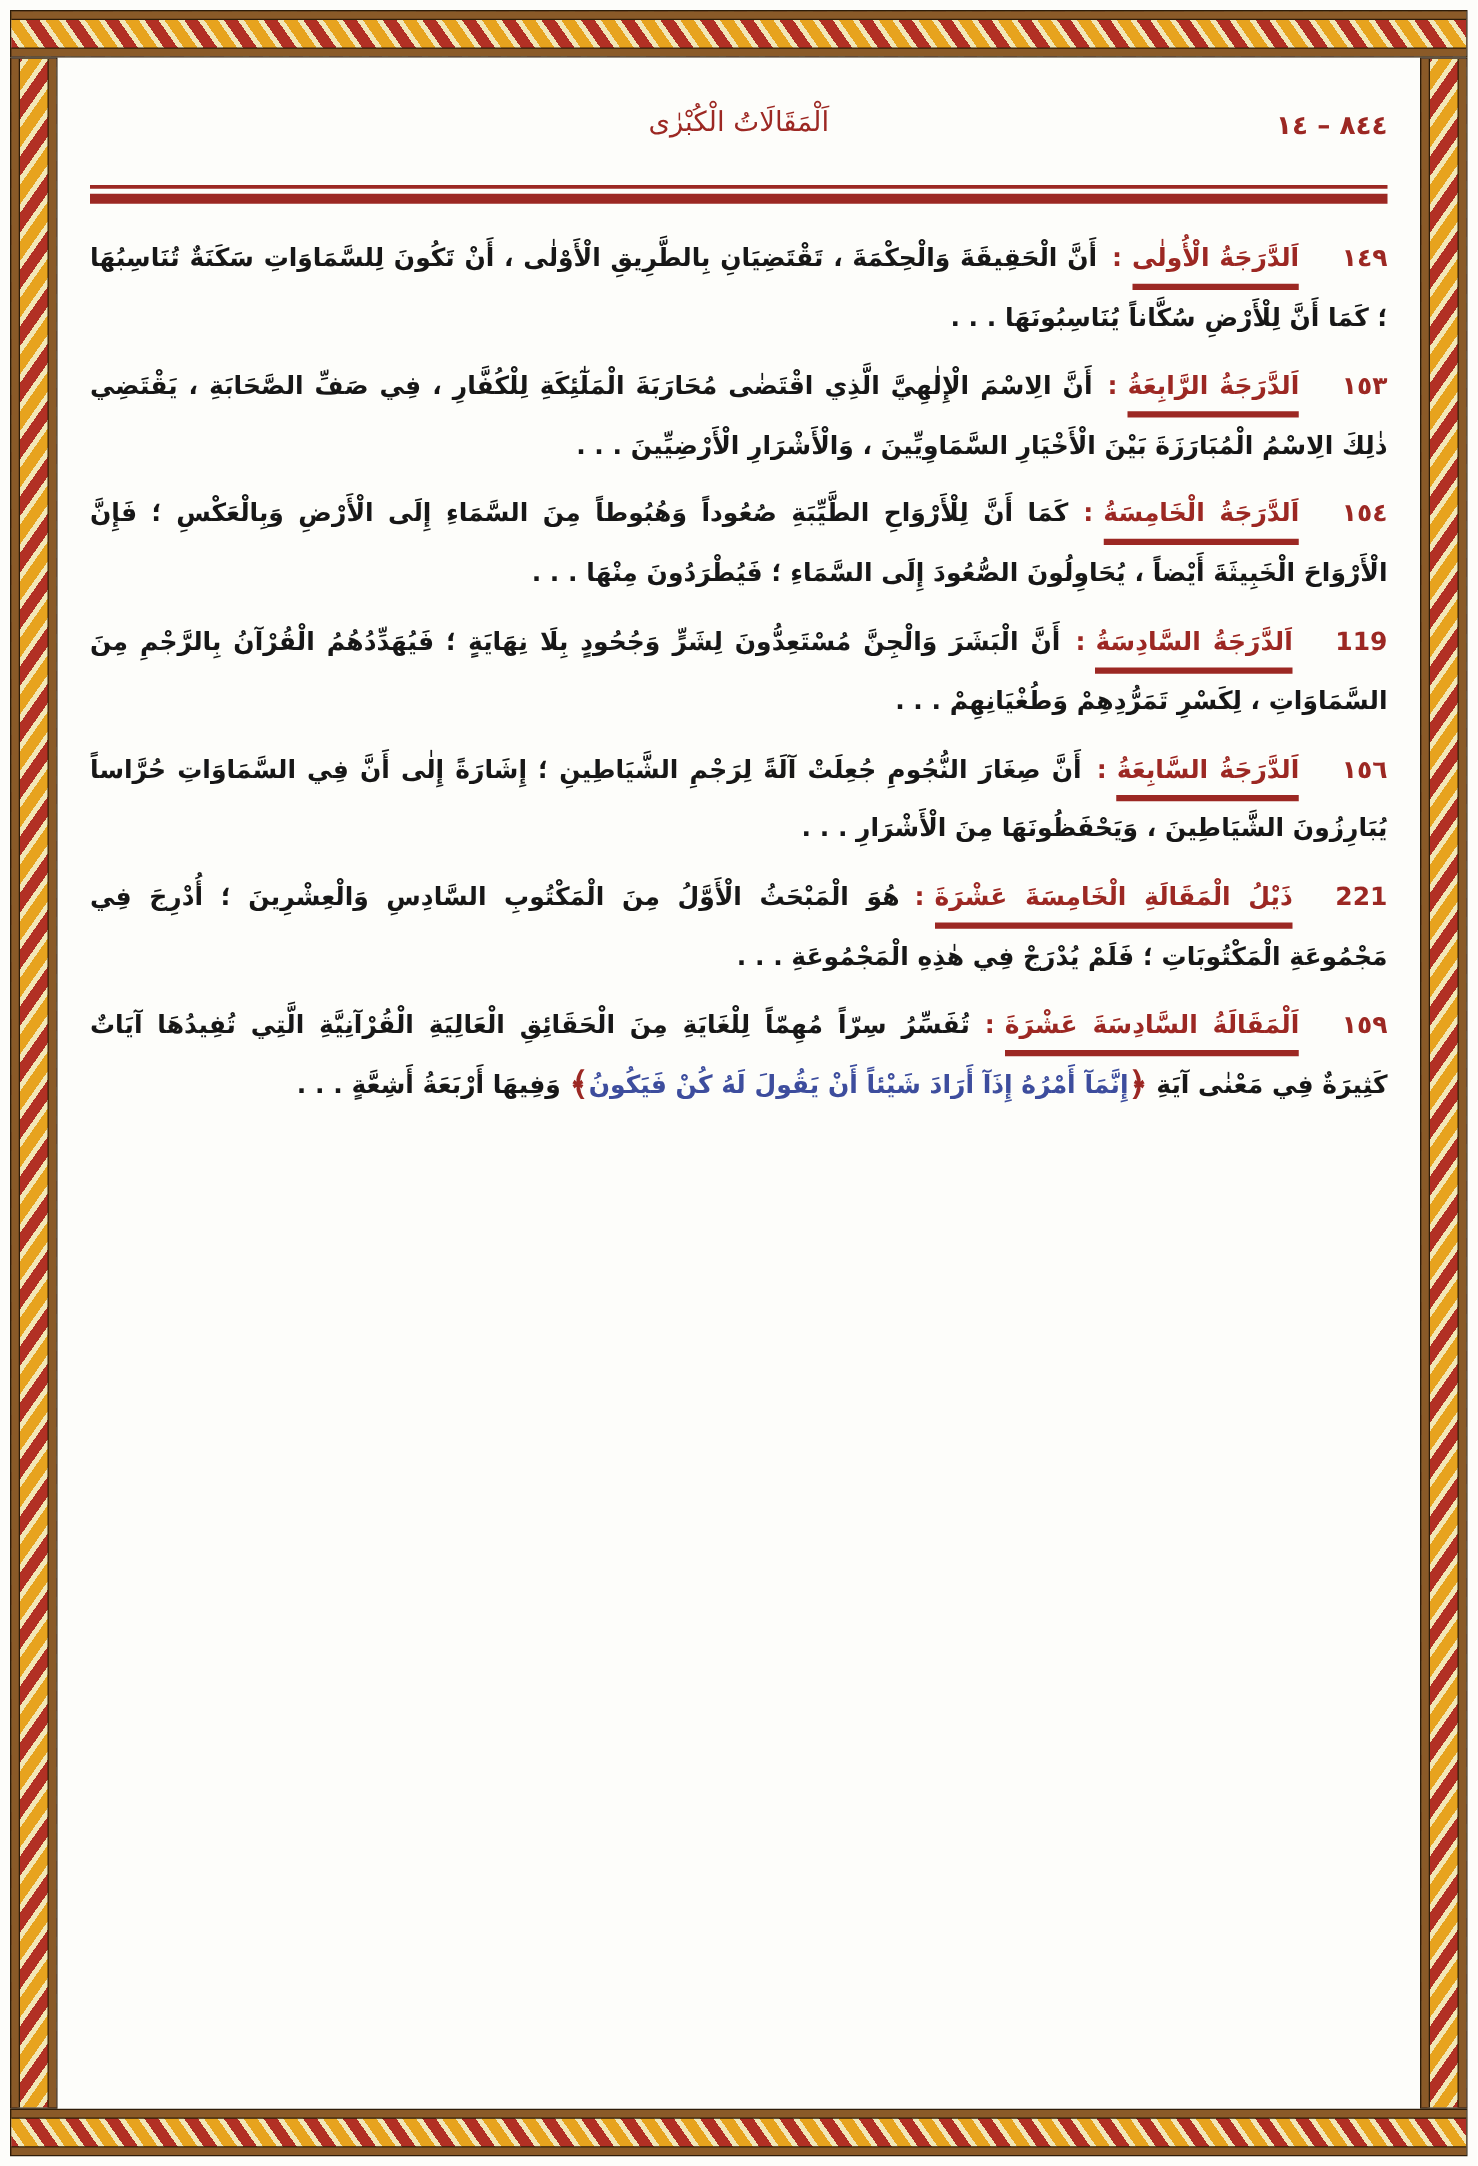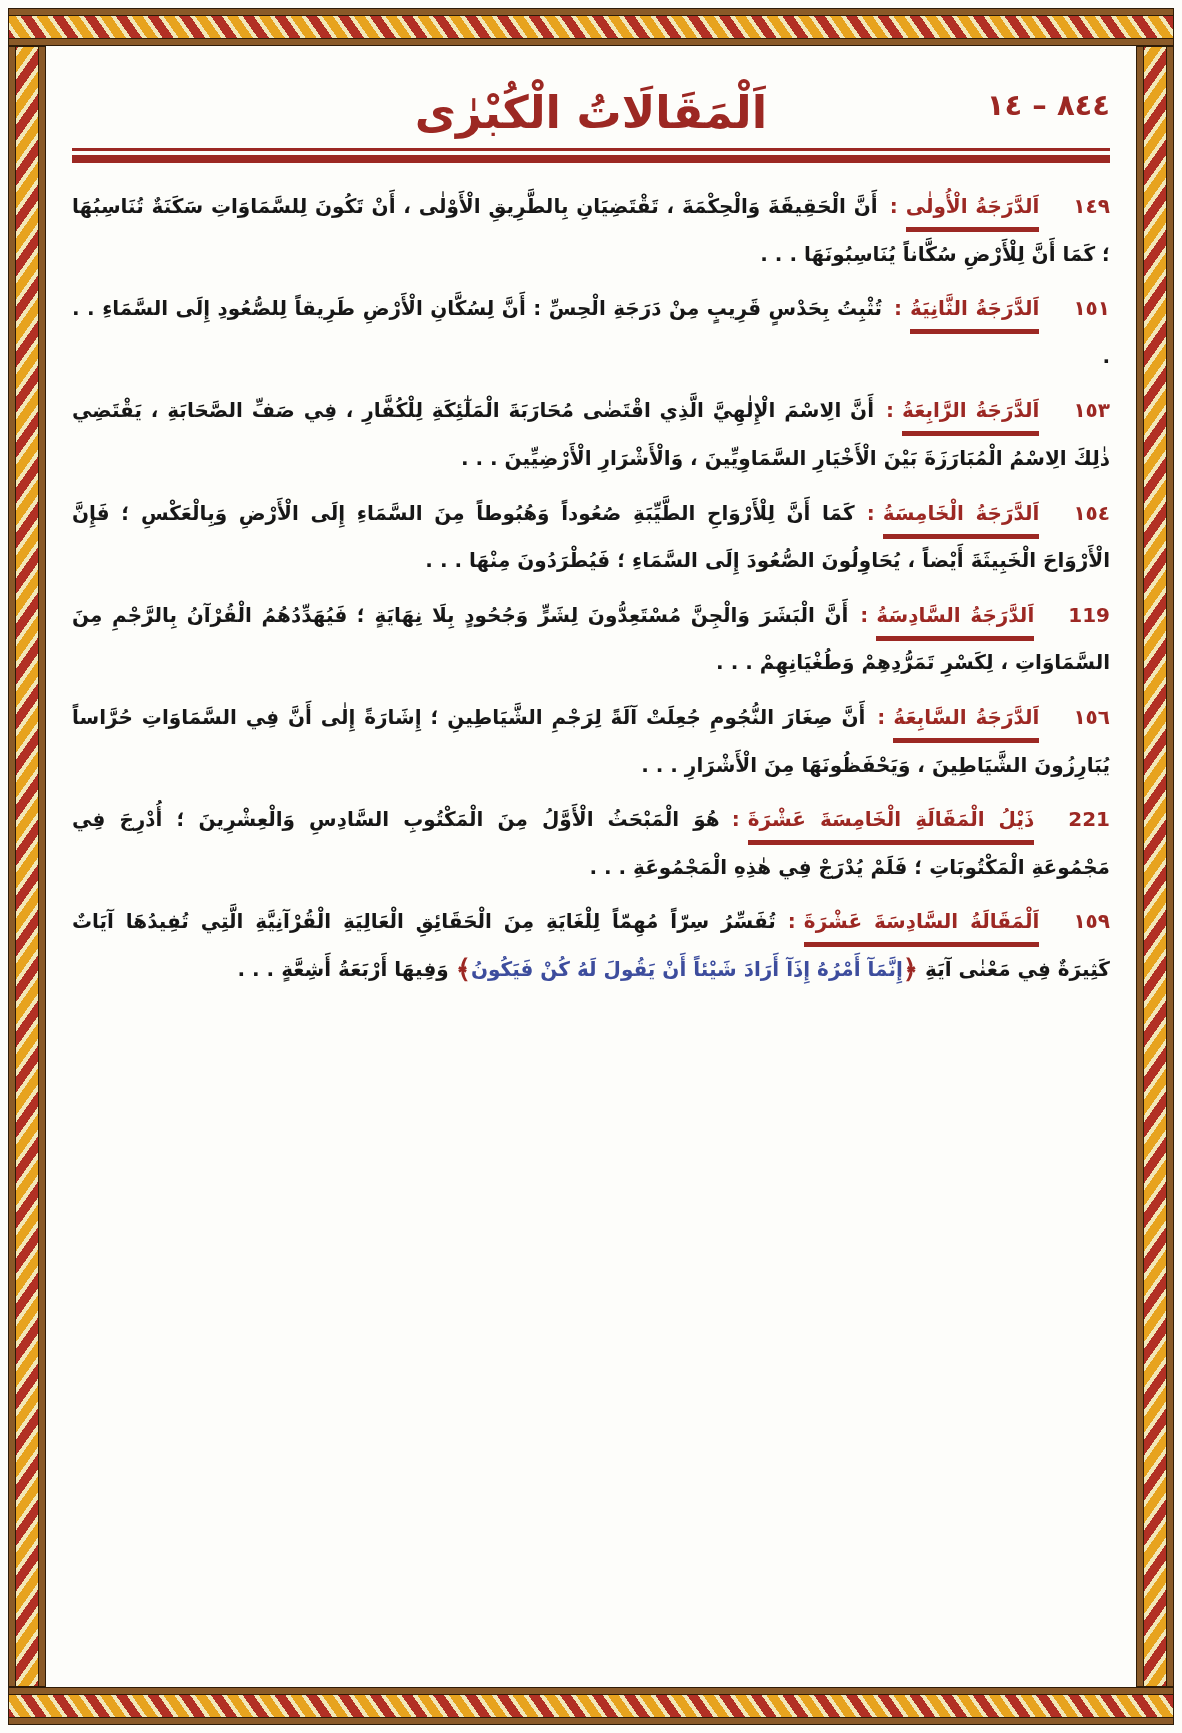--- a/index.html
+++ b/index.html
@@ -59,27 +59,27 @@
     direction:rtl;
   }
   .header{
     position:relative;
     height:52px;
   }
   .page-number{
     position:absolute;
     top:2px;right:0;
     color:var(--maroon);
-    font-size:29px;font-weight:bold;
+    font-size:21px;font-weight:bold;
     letter-spacing:1px;
   }
   .page-title{
     text-align:center;
     color:var(--maroon);
-    font-size:45px;font-weight:bold;
+    font-size:22px;font-weight:normal;
   }
   .rule{margin-top:10px;}
   .rule .thin{height:3px;background:var(--maroon);}
   .rule .thick{height:8px;background:var(--maroon);margin-top:4px;}
 
   .paragraph-list{margin-top:20px;}
   p.para{
     margin:0 0 7px;
     font-size:20px;
     font-weight:bold;
@@ -130,21 +130,20 @@
     </div>
 
     <div class="rule">
       <div class="thin"></div>
       <div class="thick"></div>
     </div>
 
     <div class="paragraph-list">
   <p class="para"><span class="pnum">١٤٩</span><span class="phead">اَلدَّرَجَةُ الْأُولٰى</span><span class="pcolon">:</span><span class="pbody"><span class="seg-text">أَنَّ الْحَقِيقَةَ وَالْحِكْمَةَ ، تَقْتَضِيَانِ بِالطَّرِيقِ الْأَوْلٰى ، أَنْ تَكُونَ لِلسَّمَاوَاتِ سَكَنَةٌ تُنَاسِبُهَا ؛ كَمَا أَنَّ لِلْأَرْضِ سُكَّاناً يُنَاسِبُونَهَا . . .</span></span></p>
 
-  <p class="para"><span class="pnum">١٥١</span><span class="phead">اَلدَّرَجَةُ الثَّانِيَةُ</span><span class="pcolon">:</span><span class="pbody"><span class="seg-text">تُثْبِتُ بِحَدْسٍ قَرِيبٍ مِنْ دَرَجَةِ الْحِسِّ : أَنَّ لِسُكَّانِ الْأَرْضِ طَرِيقاً لِلصُّعُودِ إِلَى السَّمَاءِ . . .</span></span></p>
 
 
   <p class="para"><span class="pnum">١٥٣</span><span class="phead">اَلدَّرَجَةُ الرَّابِعَةُ</span><span class="pcolon">:</span><span class="pbody"><span class="seg-text">أَنَّ الِاسْمَ الْإِلٰهِيَّ الَّذِي اقْتَضٰى مُحَارَبَةَ الْمَلٰٓئِكَةِ لِلْكُفَّارِ ، فِي صَفِّ الصَّحَابَةِ ، يَقْتَضِي ذٰلِكَ الِاسْمُ الْمُبَارَزَةَ بَيْنَ الْأَخْيَارِ السَّمَاوِيِّينَ ، وَالْأَشْرَارِ الْأَرْضِيِّينَ . . .</span></span></p>
 
   <p class="para"><span class="pnum">١٥٤</span><span class="phead">اَلدَّرَجَةُ الْخَامِسَةُ</span><span class="pcolon">:</span><span class="pbody"><span class="seg-text">كَمَا أَنَّ لِلْأَرْوَاحِ الطَّيِّبَةِ صُعُوداً وَهُبُوطاً مِنَ السَّمَاءِ إِلَى الْأَرْضِ وَبِالْعَكْسِ ؛ فَإِنَّ الْأَرْوَاحَ الْخَبِيثَةَ أَيْضاً ، يُحَاوِلُونَ الصُّعُودَ إِلَى السَّمَاءِ ؛ فَيُطْرَدُونَ مِنْهَا . . .</span></span></p>
 
   <p class="para"><span class="pnum">119</span><span class="phead">اَلدَّرَجَةُ السَّادِسَةُ</span><span class="pcolon">:</span><span class="pbody"><span class="seg-text">أَنَّ الْبَشَرَ وَالْجِنَّ مُسْتَعِدُّونَ لِشَرٍّ وَجُحُودٍ بِلَا نِهَايَةٍ ؛ فَيُهَدِّدُهُمُ الْقُرْآنُ بِالرَّجْمِ مِنَ السَّمَاوَاتِ ، لِكَسْرِ تَمَرُّدِهِمْ وَطُغْيَانِهِمْ . . .</span></span></p>
 
   <p class="para"><span class="pnum">١٥٦</span><span class="phead">اَلدَّرَجَةُ السَّابِعَةُ</span><span class="pcolon">:</span><span class="pbody"><span class="seg-text">أَنَّ صِغَارَ النُّجُومِ جُعِلَتْ آلَةً لِرَجْمِ الشَّيَاطِينِ ؛ إِشَارَةً إِلٰى أَنَّ فِي السَّمَاوَاتِ حُرَّاساً يُبَارِزُونَ الشَّيَاطِينَ ، وَيَحْفَظُونَهَا مِنَ الْأَشْرَارِ . . .</span></span></p>
 

